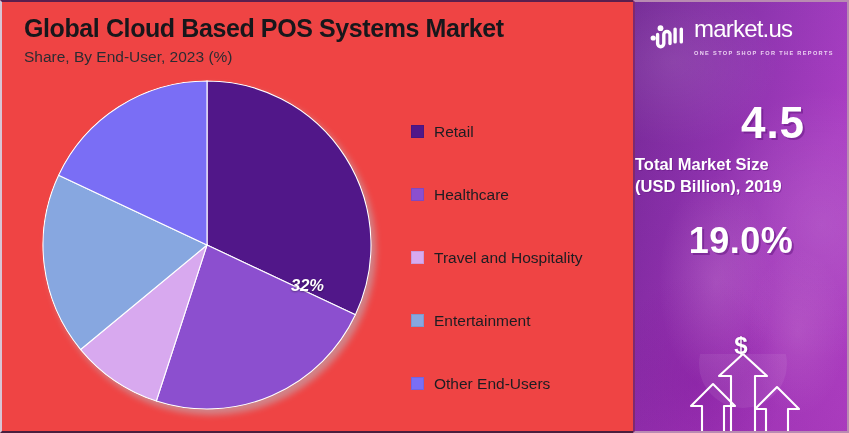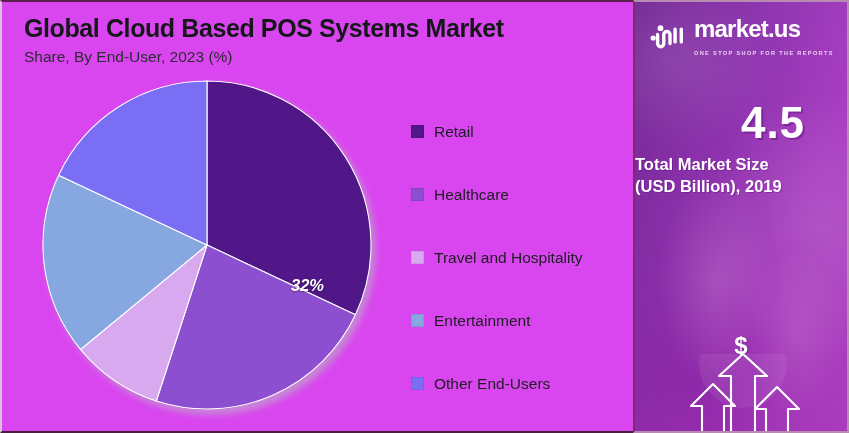--- a/index.html
+++ b/index.html
@@ -18,21 +18,21 @@
     background: #ffffff;
     box-sizing: border-box;
   }
   
   .chart-card {
     position: absolute;
     left: 0;
     top: 0;
     width: 633px;
     height: 433px;
-    background: #d946ef;
+    background: #ef4444;
     border-top: 2px solid #5b1f4e;
     border-left: 2px solid #d8c4d4;
     border-bottom: 2px solid #4a1f3e;
     box-sizing: border-box;
   }
   .chart-title {
     position: absolute;
     left: 22px;
     top: 12px;
     font-size: 25px;
@@ -154,21 +154,21 @@
     left: 14px;
     top: 13px;
     width: 190px;
     display: flex;
     align-items: center;
   }
   .logo-mark { flex: 0 0 auto; margin-right: 7px; }
   .logo-text-block { position: relative; padding-top: 2px; }
   .logo-word {
     font-size: 24px;
-    font-weight: bold;
+    font-weight: normal;
     color: #ffffff;
     letter-spacing: -0.8px;
     line-height: 1;
   }
   .logo-tag {
     font-size: 5.6px;
     font-weight: bold;
     color: #ecd2f2;
     letter-spacing: 1.35px;
     margin-top: 3px;
@@ -282,20 +282,21 @@
         <span class="logo-tag">ONE STOP SHOP FOR THE REPORTS</span>
       </span>
     </div>
 
     <div class="stat-value" id="market-size-value">4.5</div>
     <div class="stat-caption" id="market-size-caption">
       <div>Total Market Size</div>
       <div>(USD Billion), 2019</div>
     </div>
 
+    <div class="stat-value" id="cagr-value">19.0%</div>
 
     <div class="dollar-sign">$</div>
 
     <div class="arrows">
       <svg width="216" height="81" viewBox="0 0 216 81">
         <circle cx="108" cy="10" r="44" fill="rgba(255,255,255,0.07)"></circle>
         <g fill="none" stroke="#ffffff" stroke-width="2.1" stroke-linejoin="round">
           <path d="M56 52 L78 30 L100 52 L89 52 L89 81 L67 81 L67 52 Z"></path>
           <path d="M84 22 L108 0 L132 22 L120 22 L120 81 L96 81 L96 22 Z"></path>
           <path d="M120 55 L142 33 L164 55 L153 55 L153 81 L131 81 L131 55 Z"></path>

